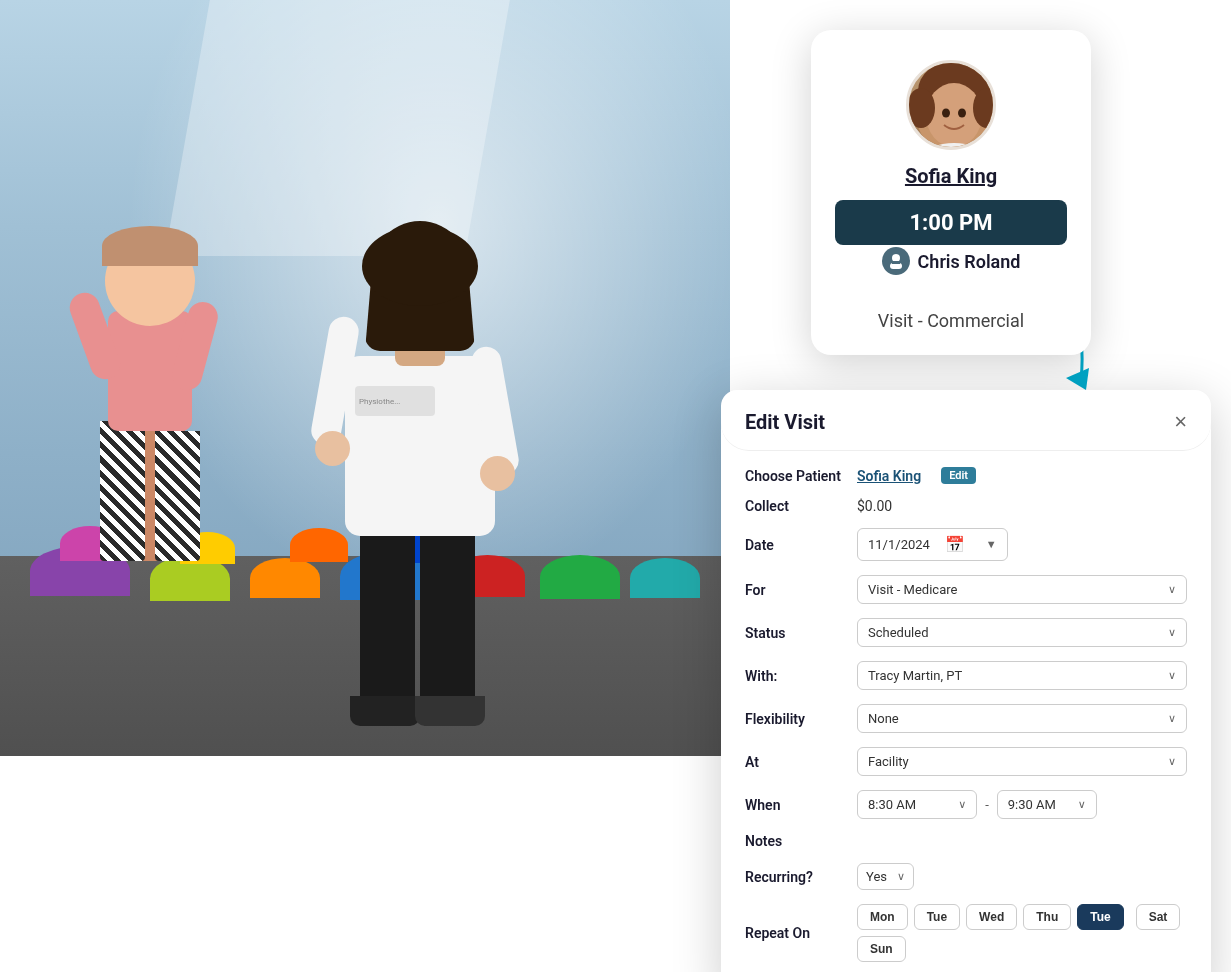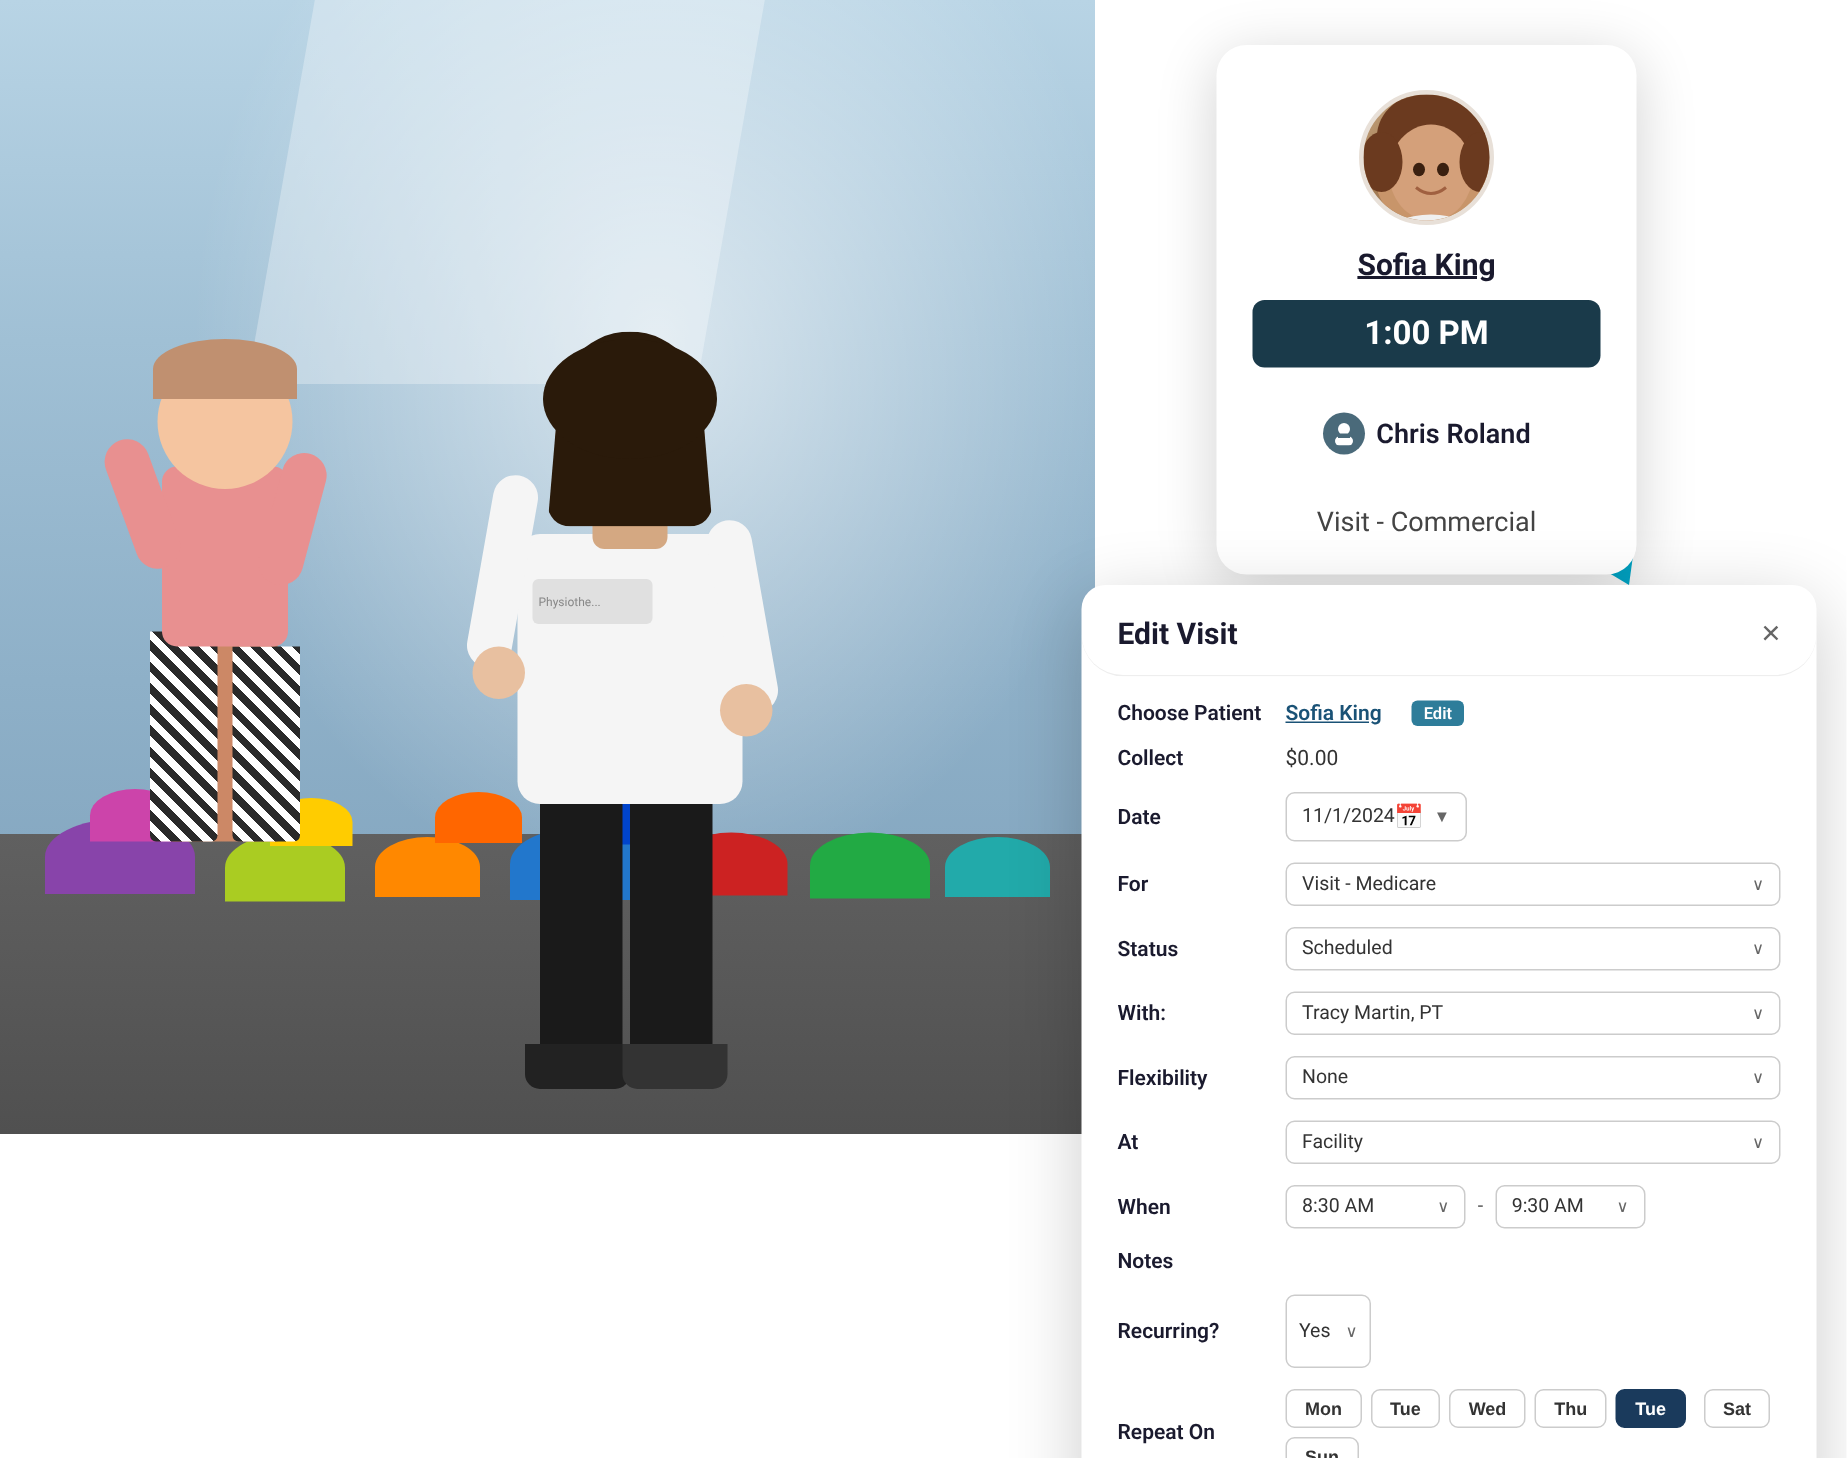--- a/index.html
+++ b/index.html
@@ -67,21 +67,21 @@
       margin-bottom: 12px;
     }
 
     .time-badge {
       background: #1a3a4a;
       color: #fff;
       font-size: 22px;
       font-weight: 700;
       padding: 10px 50px;
       border-radius: 8px;
-      margin-bottom: 30px;
+      margin-bottom: 2px;
       width: 100%;
       text-align: center;
     }
 
     .therapist-row {
       display: flex;
       align-items: center;
       gap: 8px;
       font-size: 18px;
       font-weight: 600;
@@ -223,21 +223,21 @@
     .date-field {
       display: flex;
       align-items: center;
       border: 1px solid #ccc;
       border-radius: 6px;
       padding: 6px 10px;
       font-size: 13px;
       color: #333;
       background: #fff;
       cursor: pointer;
-      gap: 0;
+      gap: 15px;
     }
 
     .calendar-icon {
       font-size: 16px;
       color: #555;
     }
 
     .repeat-days {
       display: flex;
       flex-wrap: wrap;
@@ -274,21 +274,21 @@
     .time-sep {
       color: #555;
       font-size: 13px;
     }
 
     .small-dropdown {
       display: flex;
       align-items: center;
       border: 1px solid #ccc;
       border-radius: 6px;
-      padding: 16px 8px;
+      padding: 5px 8px;
       font-size: 13px;
       color: #333;
       background: #fff;
       cursor: pointer;
       gap: 4px;
     }
   </style>
 </head>
 <body>
 

